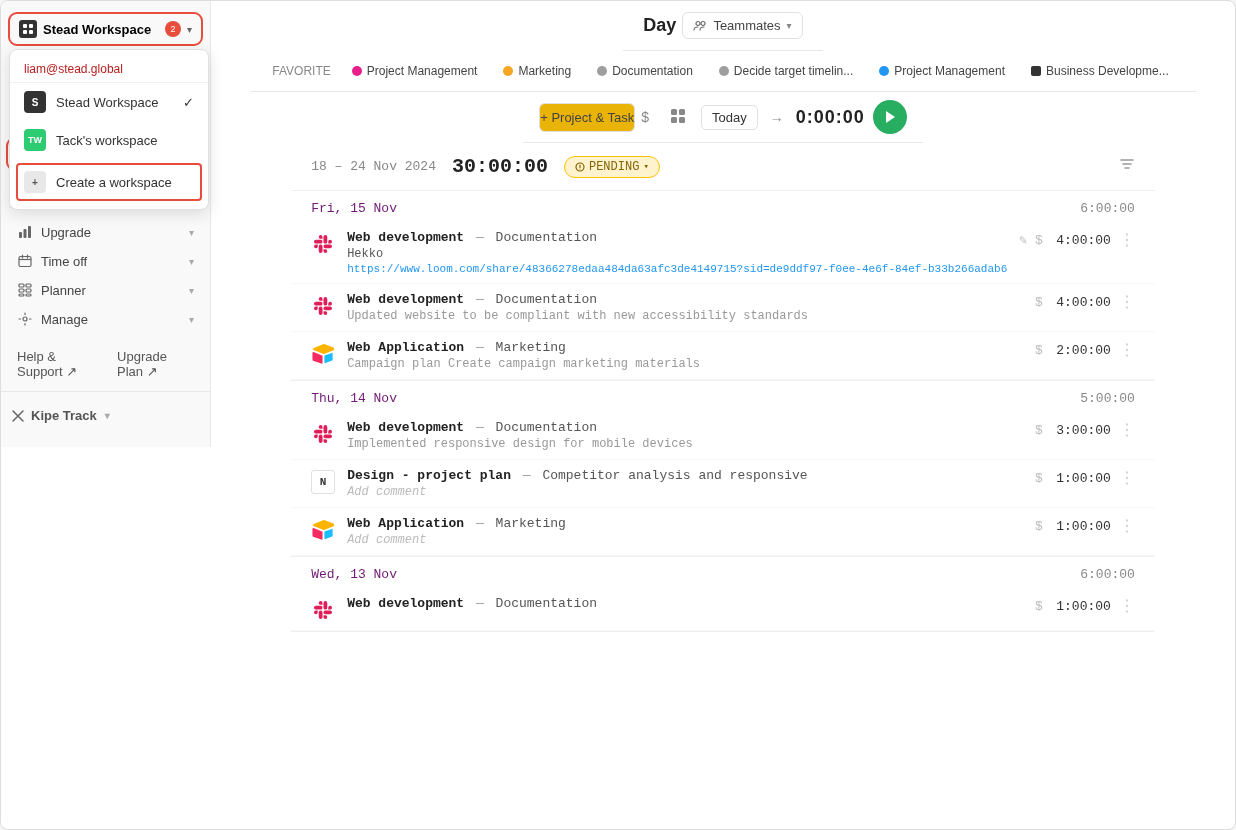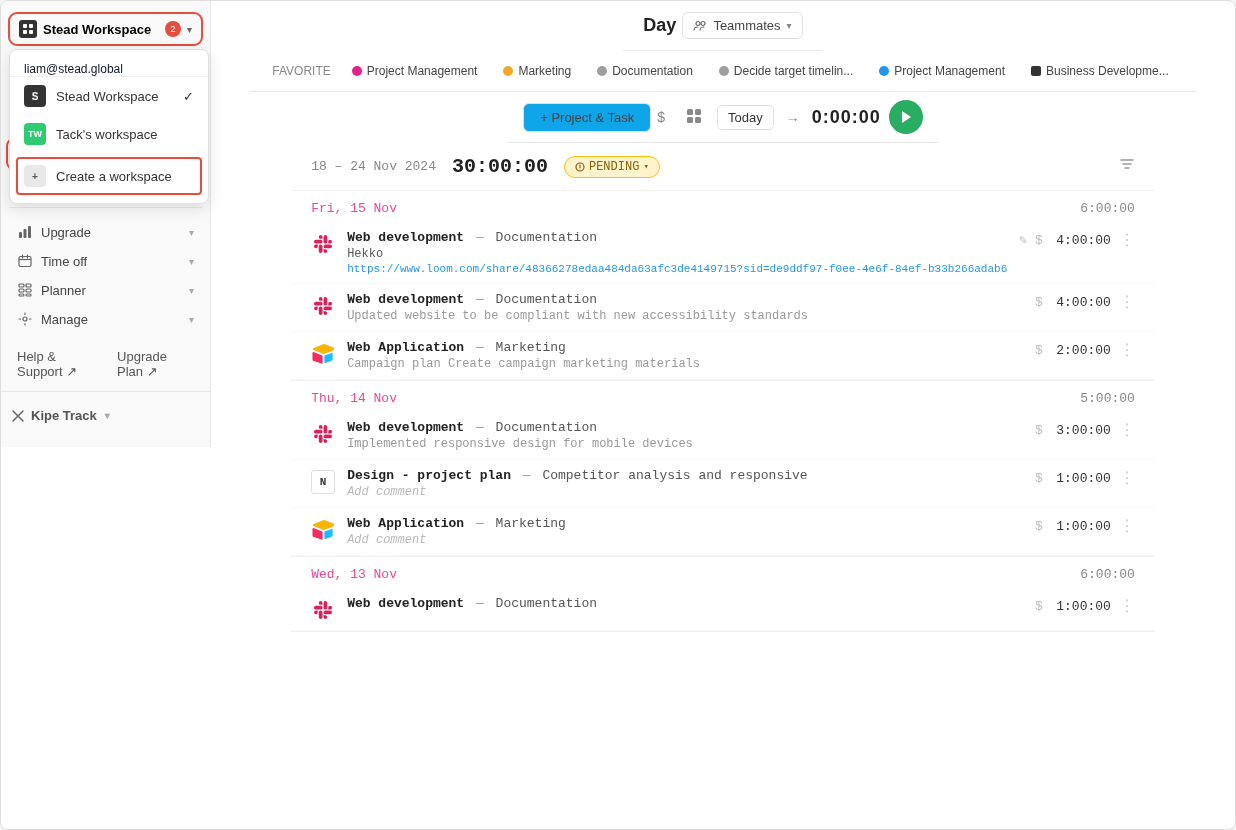--- a/index.html
+++ b/index.html
@@ -24,21 +24,21 @@
     .sidebar-divider { height: 1px; background: #e8e8e8; margin: 6px 8px; }
 
     .sidebar-bottom { margin-top: auto; padding: 8px; display: flex; flex-direction: row; gap: 0; }
     .sidebar-bottom-link { font-size: 13px; color: #555; padding: 4px 8px; cursor: pointer; display: flex; align-items: center; gap: 4px; }
     .sidebar-footer { padding: 16px 10px; border-top: 1px solid #e8e8e8; font-weight: bold; }
     .kipe-track { display: flex; align-items: center; gap: 6px; font-size: 13px; color: #555; cursor: pointer; }
     .sidebar-wrapper { position: relative; width: 210px; flex-shrink: 0; }
 
     
     .workspace-dropdown { position: absolute; left: 8px; top: 48px; width: 200px; background: #fff; border: 1px solid #e0e0e0; border-radius: 8px; box-shadow: 0 4px 16px rgba(0,0,0,0.12); z-index: 100; padding: 4px 0; }
-    .dropdown-email { padding: 8px 14px 0; font-size: 12px; color: #0f172a; border-bottom: 1px solid #f0f0f0; }
+    .dropdown-email { padding: 8px 14px 6px; font-size: 12px; color: #b91c1c; border-bottom: 1px solid #f0f0f0; }
     .dropdown-item { display: flex; align-items: center; gap: 10px; padding: 8px 14px; font-size: 13px; cursor: pointer; color: #333; }
     .dropdown-item-check { margin-left: auto; color: #333; font-size: 13px; }
     .dropdown-item.create-workspace { outline: 2px solid #e74c3c; outline-offset: -2px; border-radius: 4px; margin: 4px 6px; padding: 8px 8px; }
     .ws-avatar { width: 22px; height: 22px; border-radius: 4px; display: flex; align-items: center; justify-content: center; font-size: 10px; font-weight: 700; color: white; flex-shrink: 0; }
     .ws-avatar.stead { background: #333; }
     .ws-avatar.tack { background: #2ecc71; font-size: 9px; }
     .ws-avatar.create { background: #e8e8e8; color: #555; }
 
     
     .switch-workspace-item { outline: 2px solid #e74c3c; outline-offset: 1px; border-radius: 6px; }
@@ -59,21 +59,21 @@
     .tab-dot { width: 10px; height: 10px; border-radius: 50%; flex-shrink: 0; }
     .tab-dot.pink { background: #e91e8c; }
     .tab-dot.yellow { background: #f5a623; }
     .tab-dot.gray { background: #9e9e9e; }
     .tab-dot.blue { background: #2196f3; }
     .tab-dot.notion { background: #333; border-radius: 2px; }
 
     
     .toolbar { display: flex; align-items: center; justify-content: space-between; padding: 8px 16px; border-bottom: 1px solid #e8e8e8; background: #fff; }
     .toolbar-left { display: flex; align-items: center; gap: 8px; }
-    .add-task-btn { display: flex; align-items: center; gap: 6px; padding: 6px 16px; border: 1px solid #e0e0e0; border-radius: 6px; font-size: 13px; cursor: pointer; color: #444; background: #0ea5e9; }
+    .add-task-btn { display: flex; align-items: center; gap: 6px; padding: 6px 0; border: 1px solid #e0e0e0; border-radius: 6px; font-size: 13px; cursor: pointer; color: #444; background: #eab308; }
     .toolbar-right { display: flex; align-items: center; gap: 8px; }
     .dollar-icon { color: #888; font-size: 14px; cursor: pointer; padding: 4px 6px; }
     .grid-icon { color: #888; cursor: pointer; padding: 4px 6px; }
     .today-btn { padding: 4px 10px; border: 1px solid #e0e0e0; border-radius: 5px; font-size: 13px; font-weight: 500; cursor: pointer; background: #fff; color: #333; }
     .arrow-icon { color: #888; font-size: 14px; cursor: pointer; padding: 2px 4px; }
     .timer-display { font-size: 18px; font-weight: 600; color: #222; letter-spacing: 1px; }
     .play-btn { width: 34px; height: 34px; background: #27ae60; border-radius: 50%; display: flex; align-items: center; justify-content: center; cursor: pointer; color: white; font-size: 14px; border: none; }
 
     
     .content-area { flex: 1; overflow-y: auto; background: #fff; font-family: Liberation Mono, monospace; }
@@ -81,21 +81,21 @@
     
     .week-header { display: flex; align-items: center; padding: 12px 20px; border-bottom: 1px solid #f0f0f0; gap: 16px; }
     .week-range { font-size: 13px; color: #888; }
     .week-total { font-size: 20px; font-weight: 700; color: #222; }
     .pending-badge { display: flex; align-items: center; gap: 4px; padding: 3px 10px; background: #fff3cd; border: 1px solid #ffc107; border-radius: 12px; font-size: 12px; color: #856404; cursor: pointer; }
     .week-header-right { margin-left: auto; color: #888; cursor: pointer; font-size: 16px; }
 
     
     .day-section { border-bottom: 1px solid #f0f0f0; }
     .day-header { display: flex; align-items: center; justify-content: space-between; padding: 10px 20px 6px; }
-    .day-label { font-size: 13px; color: #ec4899; font-weight: 500; }
+    .day-label { font-size: 13px; color: #701a75; font-weight: 500; }
     .day-total { font-size: 13px; color: #888; font-weight: 500; }
 
     .time-entry { display: flex; align-items: flex-start; padding: 8px 20px; border-bottom: 1px solid #f8f8f8; gap: 12px; }
     .entry-app-icon { width: 24px; height: 24px; border-radius: 4px; display: flex; align-items: center; justify-content: center; flex-shrink: 0; font-size: 14px; margin-top: 2px; }
     .entry-main { flex: 1; }
     .entry-title { font-size: 13px; color: #333; font-weight: 400; }
     .entry-title .project { font-weight: 600; color: #222; }
     .entry-title .separator { color: #999; margin: 0 4px; }
     .entry-title .category { color: #555; }
     .entry-comment { font-size: 12px; color: #999; margin-top: 2px; }

